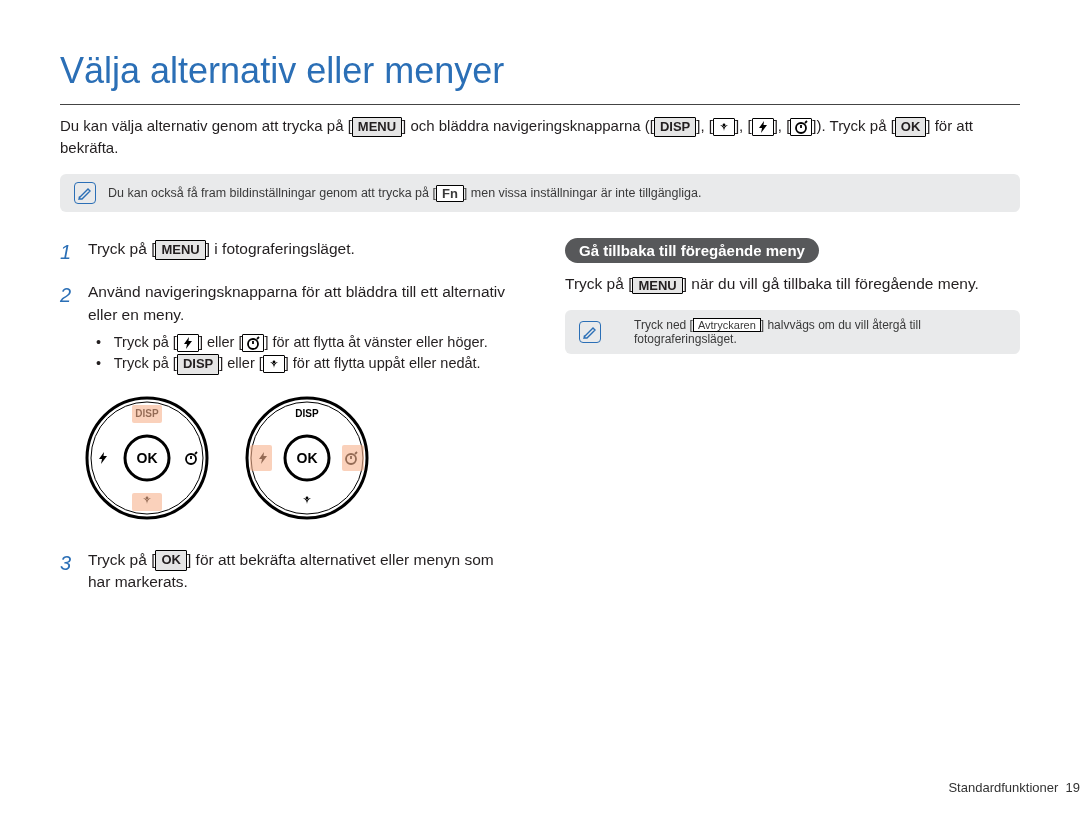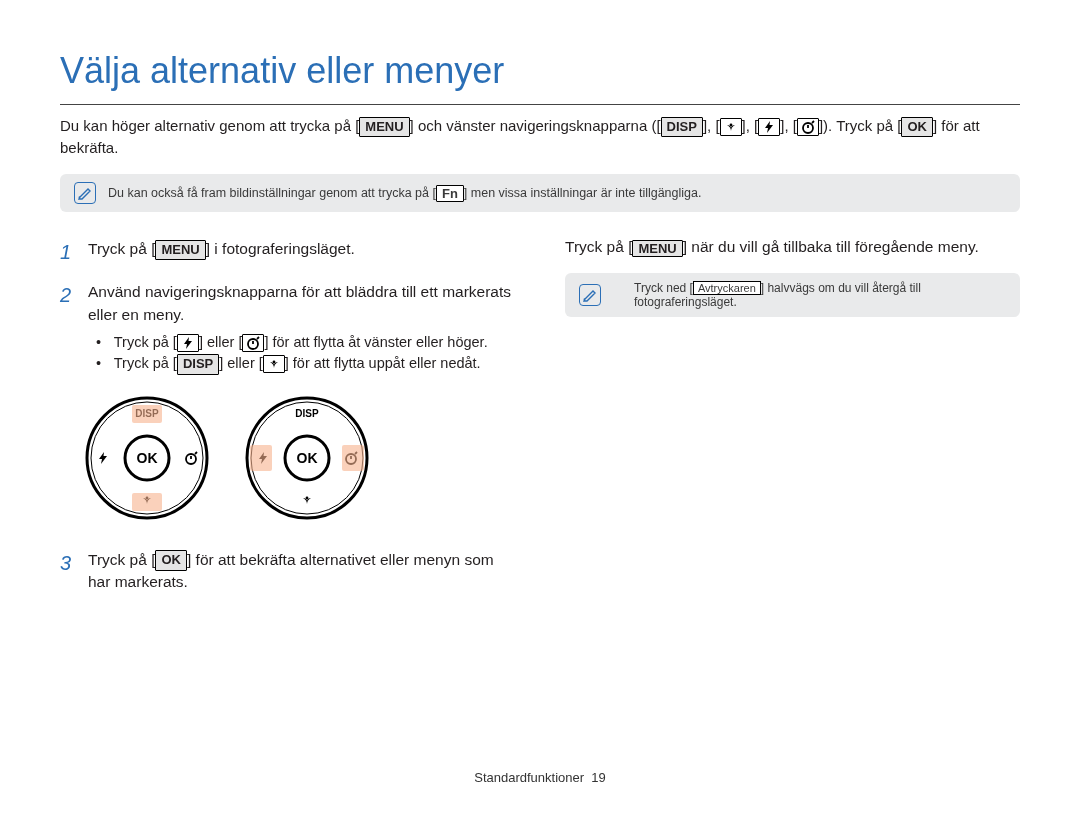--- a/index.html
+++ b/index.html
@@ -140,24 +140,24 @@
   .para {
     font-size: 15.5px;
     margin-bottom: 4px;
   }
   .note-box.small {
     font-size: 12px;
     gap: 33px;
   }
   .footer {
     position: absolute;
-    bottom: 30px;
+    bottom: 20px;
     left: 0;
     width: 100%;
-    text-align: center;
+    text-align: right;
     font-size: 13px;
     color: #333;
   }
   .pagenum { font-weight: normal; }
   .avtryckaren {
     border: 1px solid #000;
     padding: 0 4px;
     font-size: 11px;
     background: #fff;
   }
@@ -182,21 +182,21 @@
     <g id="ico-pencil">
       <path d="M2 11 L9 4 L11 6 L4 13 L2 13 Z" fill="none" stroke="#2b6fb6" stroke-width="1.5"></path>
       <path d="M2 5 L13 5" stroke="#2b6fb6" stroke-width="0"></path>
     </g>
   </defs>
 </svg>
 
 <h1 class="title">Välja alternativ eller menyer</h1>
 
 <p class="intro">
-  <span>Du kan höger alternativ genom att trycka på [</span><span class="btn">MENU</span><span>] och vänster navigeringsknapparna ([</span><span class="btn">DISP</span><span>], [</span><span class="btn-icon">
+  <span>Du kan välja alternativ genom att trycka på [</span><span class="btn">MENU</span><span>] och bläddra navigeringsknapparna ([</span><span class="btn">DISP</span><span>], [</span><span class="btn-icon">
       <svg width="14" height="14" viewBox="0 0 14 14">
         <use href="#ico-macro"></use>
       </svg>
     </span><span>], [</span><span class="btn-icon">
       <svg width="14" height="14" viewBox="0 0 14 14">
         <use href="#ico-flash"></use>
       </svg>
     </span><span>], [</span><span class="btn-icon">
       <svg width="14" height="14" viewBox="0 0 14 14">
         <use href="#ico-timer"></use>
@@ -222,21 +222,21 @@
     <div class="step">
       <div class="step-num">1</div>
       <div class="step-body">
         <span>Tryck på [</span><span class="btn">MENU</span><span>] i fotograferingsläget.</span>
       </div>
     </div>
 
     <div class="step">
       <div class="step-num">2</div>
       <div class="step-body">
-        <span>Använd navigeringsknapparna för att bläddra till ett markerats eller en meny.</span>
+        <span>Använd navigeringsknapparna för att bläddra till ett alternativ eller en meny.</span>
         <ul class="sub">
           <li>
             <span>Tryck på [</span><span class="btn-icon">
                 <svg width="14" height="14" viewBox="0 0 14 14">
                   <use href="#ico-flash"></use>
                 </svg>
               </span><span>] eller [</span><span class="btn-icon">
                 <svg width="14" height="14" viewBox="0 0 14 14">
                   <use href="#ico-timer"></use>
                 </svg>
@@ -301,20 +301,21 @@
     <div class="step">
       <div class="step-num">3</div>
       <div class="step-body">
         <span>Tryck på [</span><span class="btn">OK</span><span>] för att bekräfta alternativet eller menyn som har markerats.</span>
       </div>
     </div>
 
   </div>
 
   <div class="col">
+    <div class="pill-heading">Gå tillbaka till föregående meny</div>
     <p class="para">
       <span>Tryck på [</span><span class="btn">MENU</span><span>] när du vill gå tillbaka till föregående meny.</span>
     </p>
 
     <div class="note-box small">
       <div class="note-icon">
         <svg width="14" height="14" viewBox="0 0 14 14">
             <path d="M2 11 L10 3 L12 5 L4 13 L1 13 Z M1 13 L1.6 10.4" fill="none" stroke="#2b6fb6" stroke-width="1.4"></path>
           </svg>
       </div>

